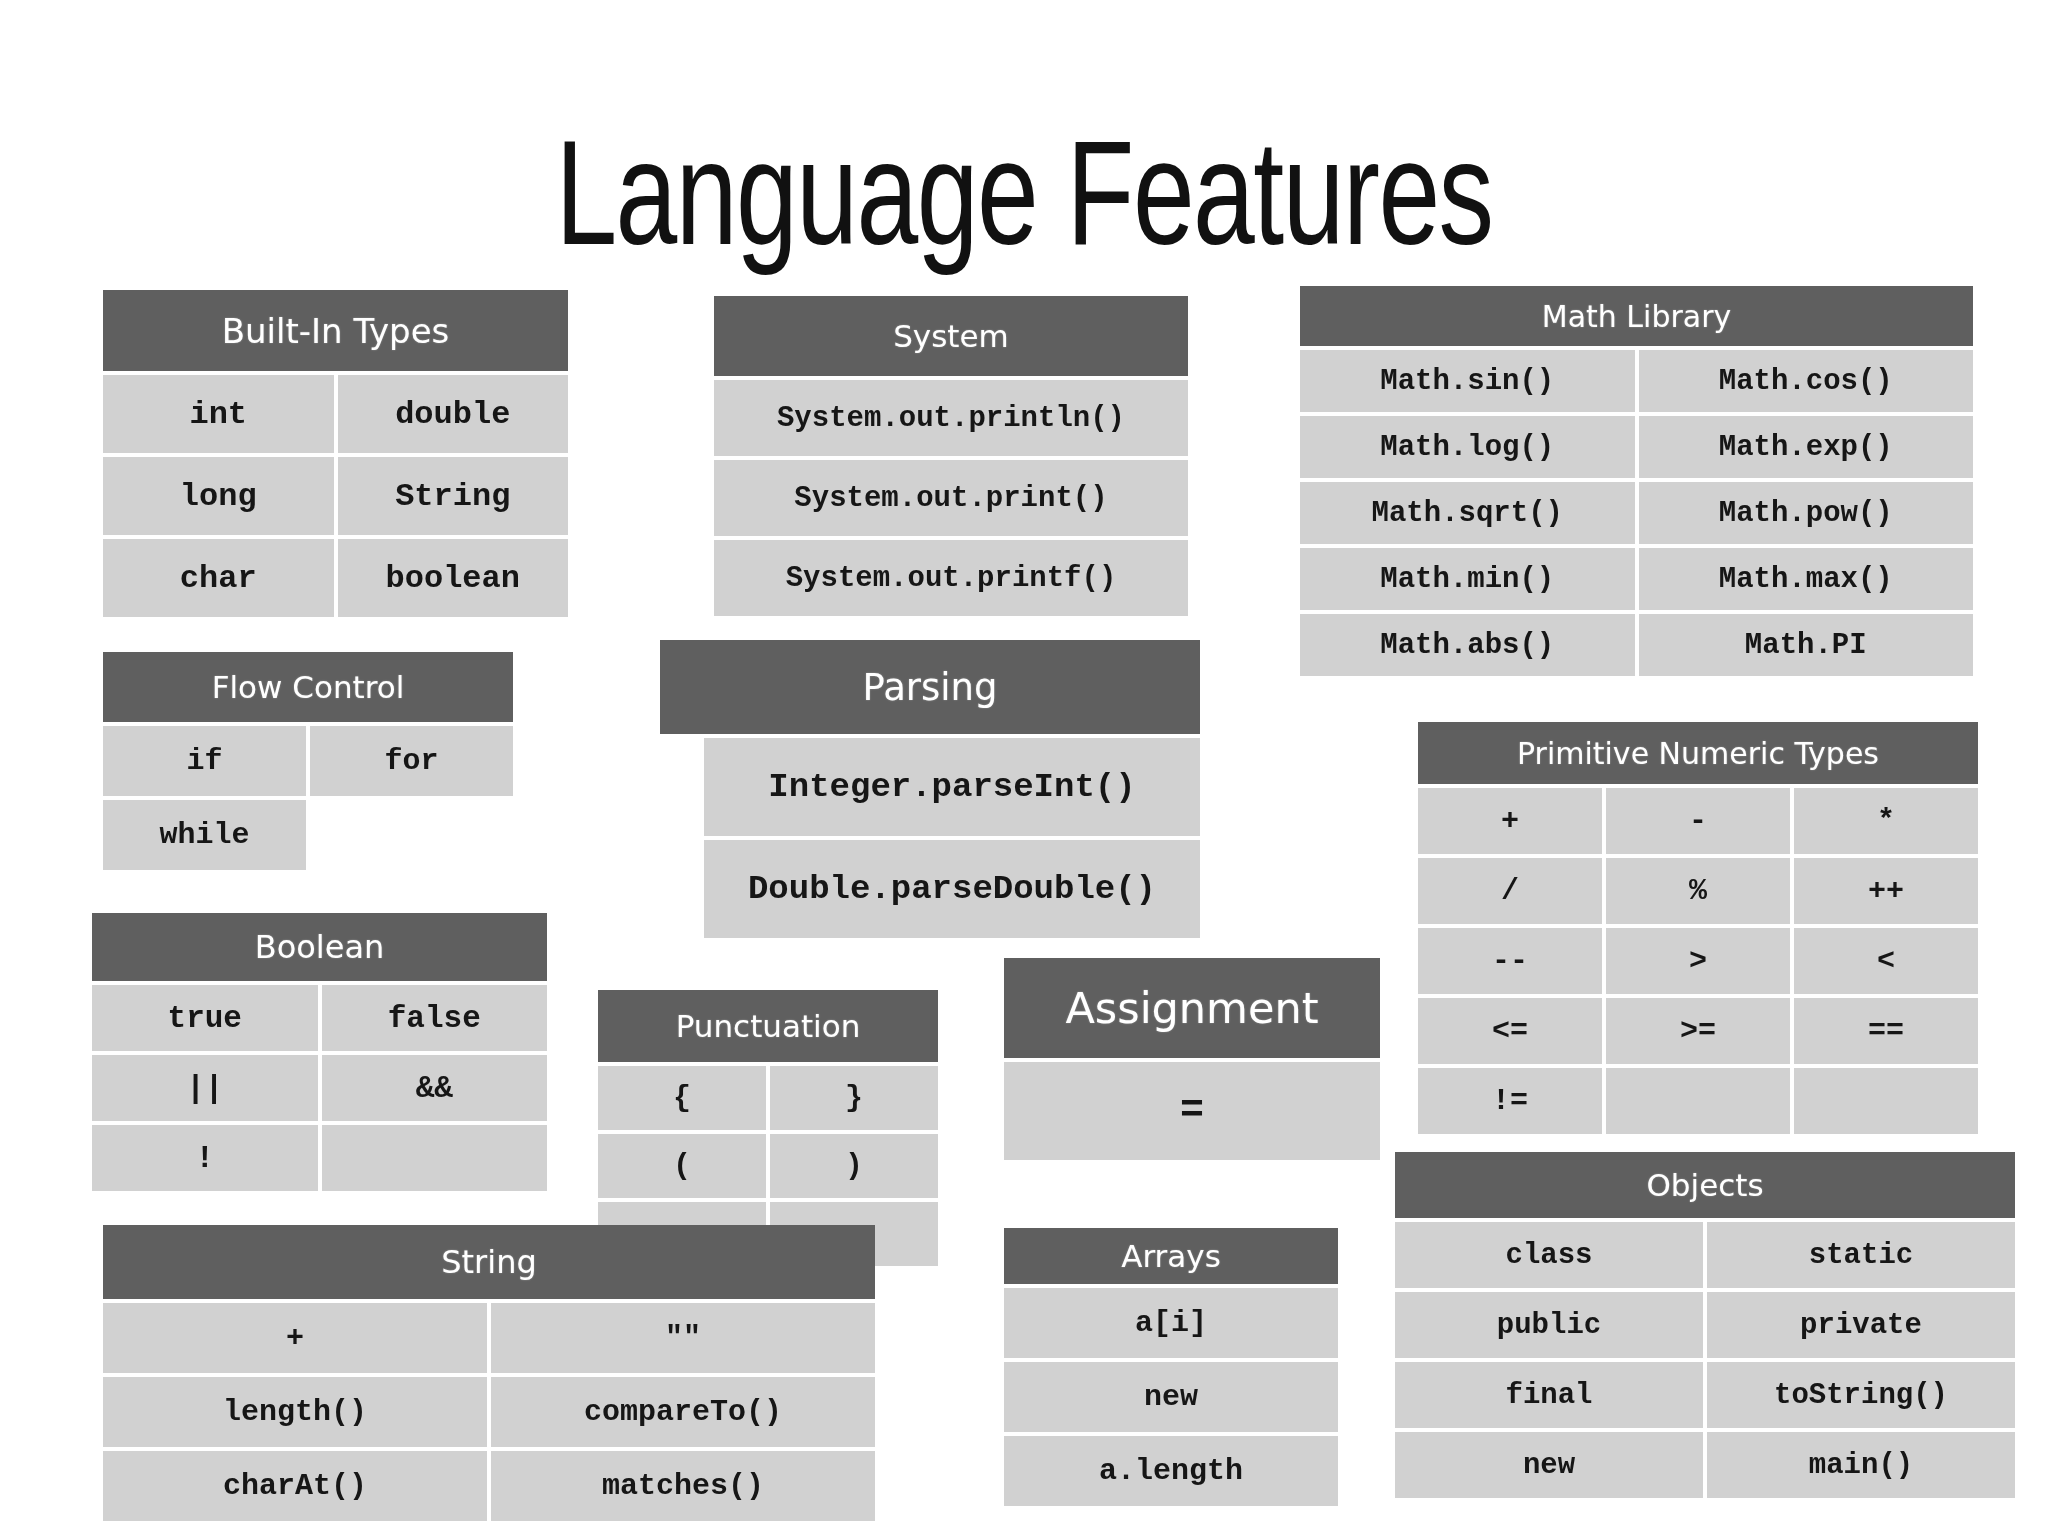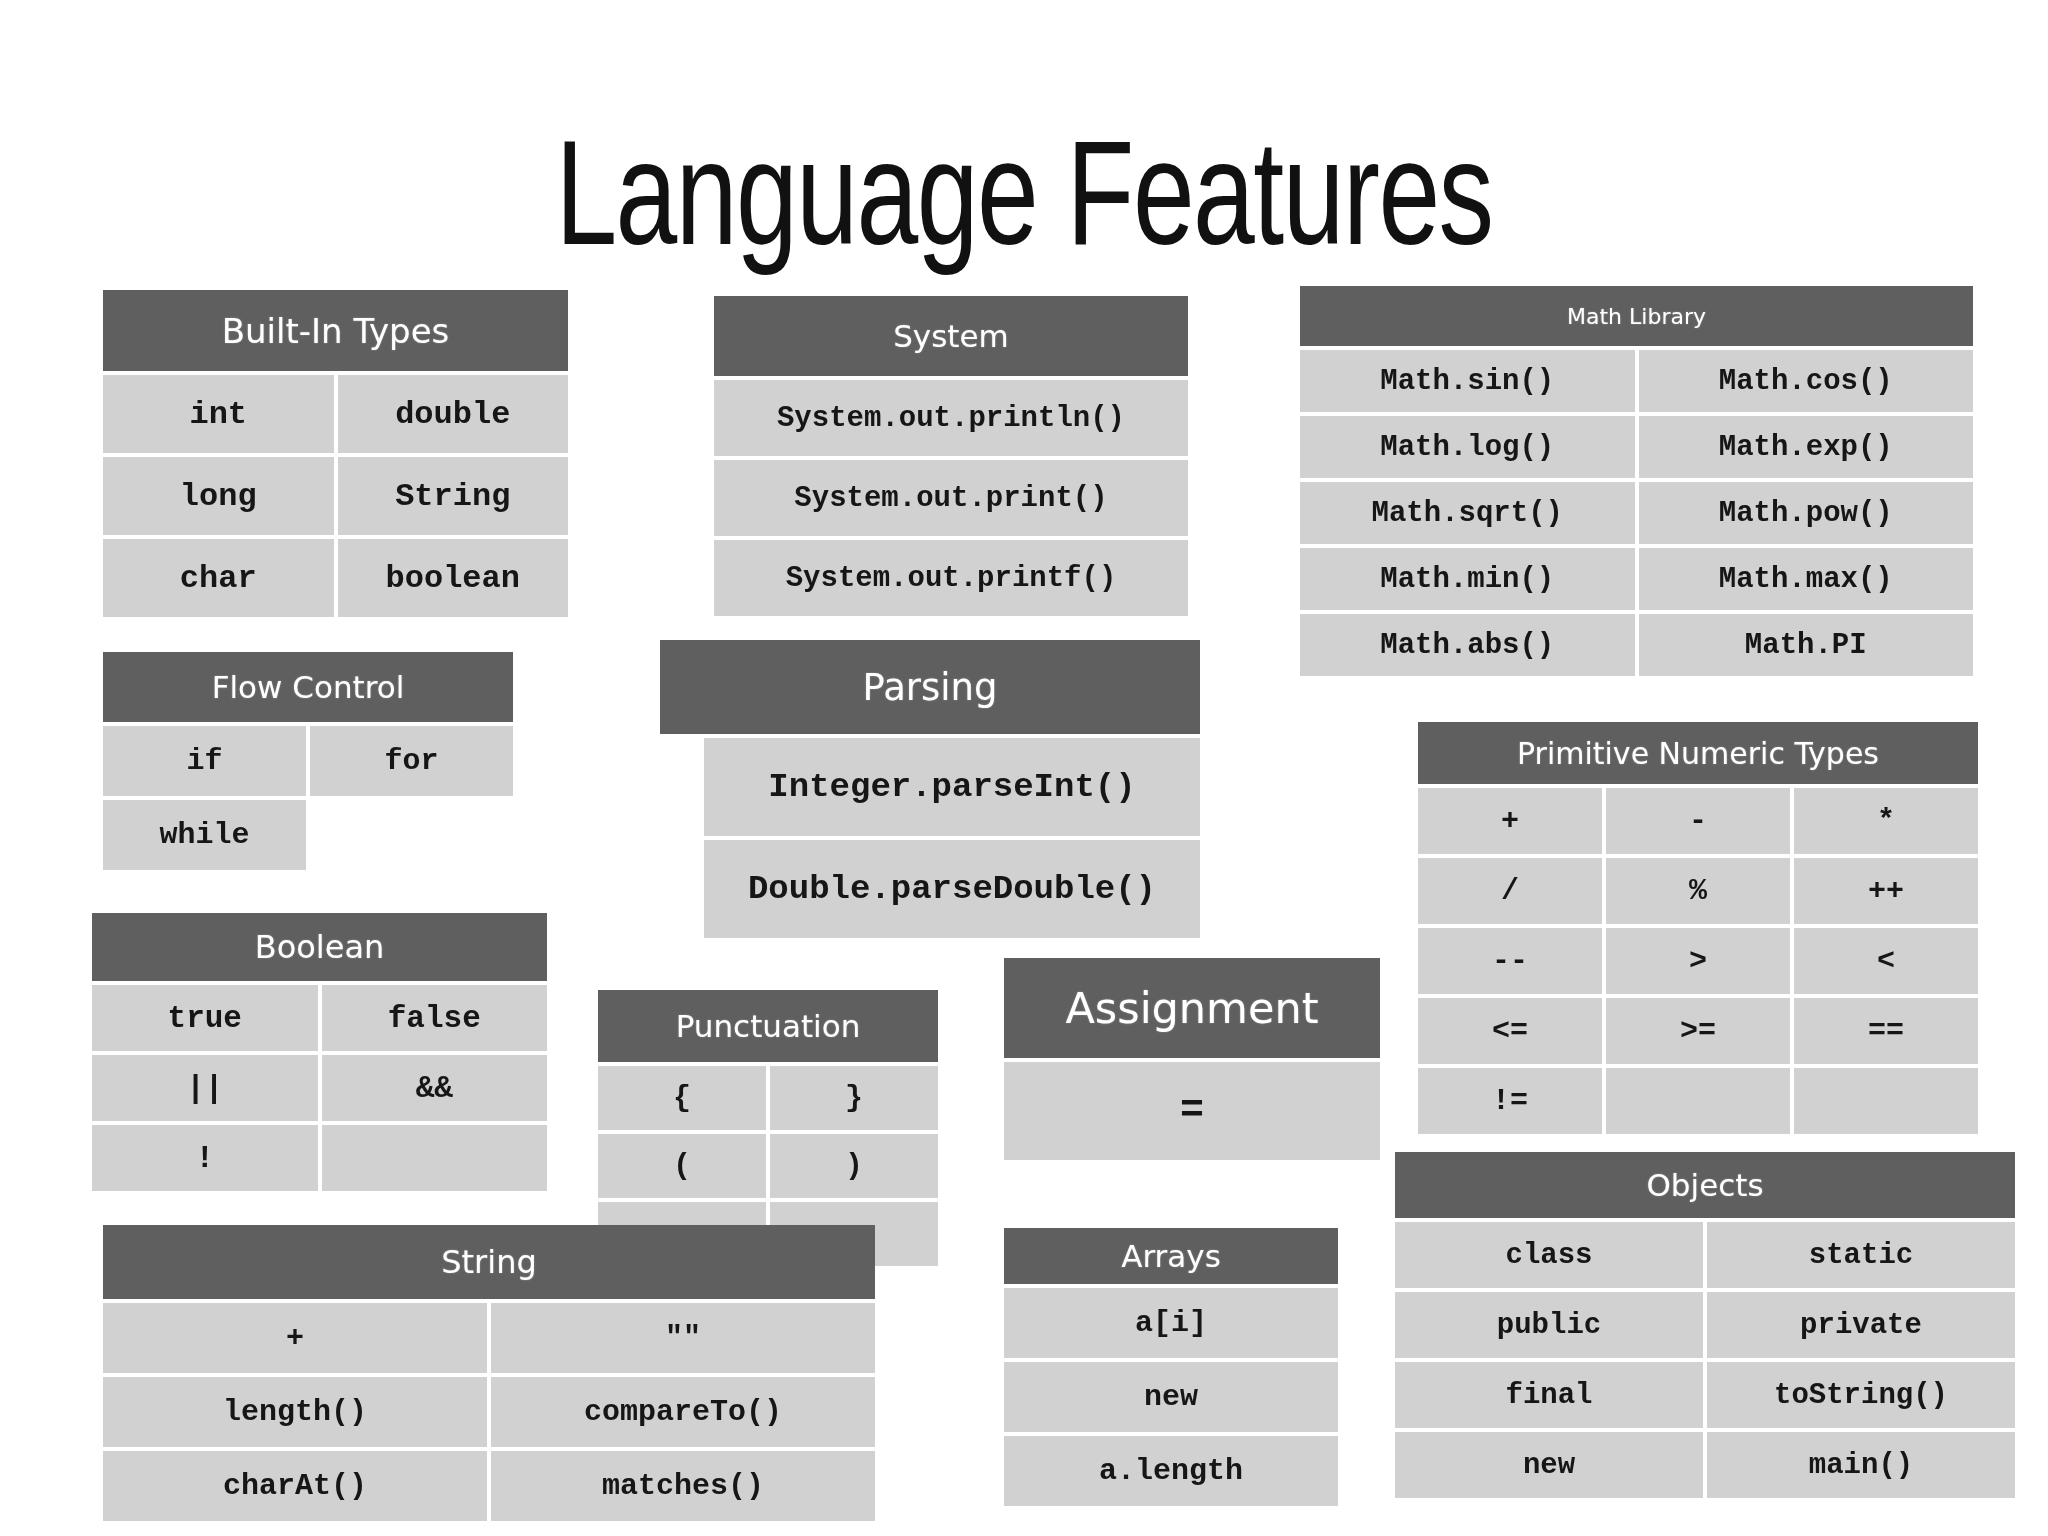--- a/index.html
+++ b/index.html
@@ -52,21 +52,21 @@
   
   #t-built   {left:103px;  top:290px;  width:465px;}
   #t-built .hdr{height:81px;font-size:34px;}   #t-built .body{grid-auto-rows:78px;}
   #t-built .cell{font-size:32px;}
 
   #t-system  {left:714px;  top:296px;  width:474px;}
   #t-system .hdr{height:80px;font-size:31px;}  #t-system .body{grid-auto-rows:76px;}
   #t-system .cell{font-size:29px;}
 
   #t-math    {left:1300px; top:286px;  width:673px;}
-  #t-math .hdr{height:60px;font-size:22px;}    #t-math .body{grid-auto-rows:62px;}
+  #t-math .hdr{height:60px;font-size:30px;}    #t-math .body{grid-auto-rows:62px;}
   #t-math .cell{font-size:29px;}
 
   #t-flow    {left:103px;  top:652px;  width:410px;text-align:center;}
   #t-flow .hdr{height:70px;font-size:31px;}    #t-flow .body{grid-auto-rows:70px;}
   #t-flow .cell{font-size:30px;}
 
   #t-parsing {left:660px;  top:640px;  width:540px;}
   #t-parsing .hdr{height:94px;font-size:37px;} #t-parsing .body{grid-auto-rows:98px;padding-left:44px;}
   #t-parsing .cell{font-size:34px;}
 

